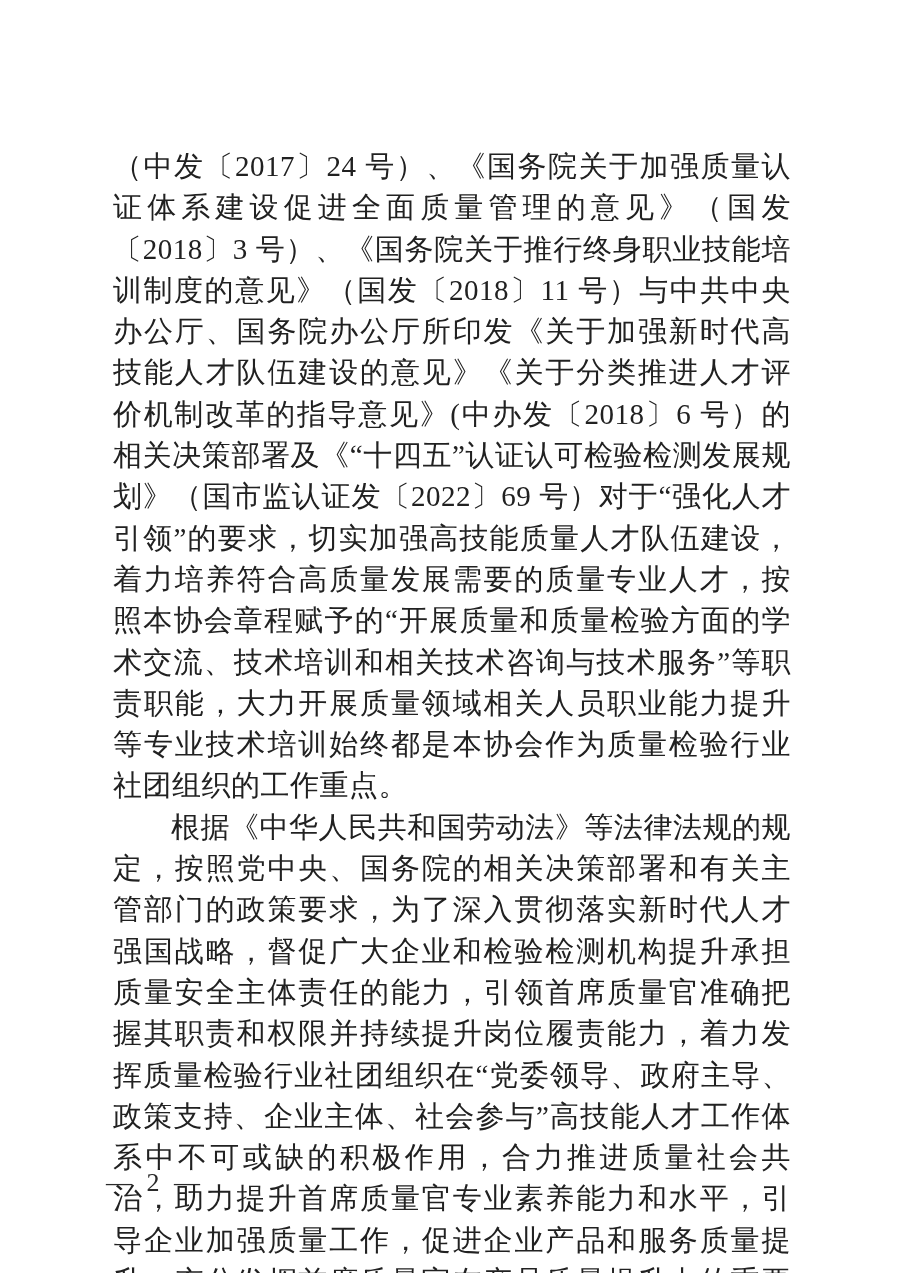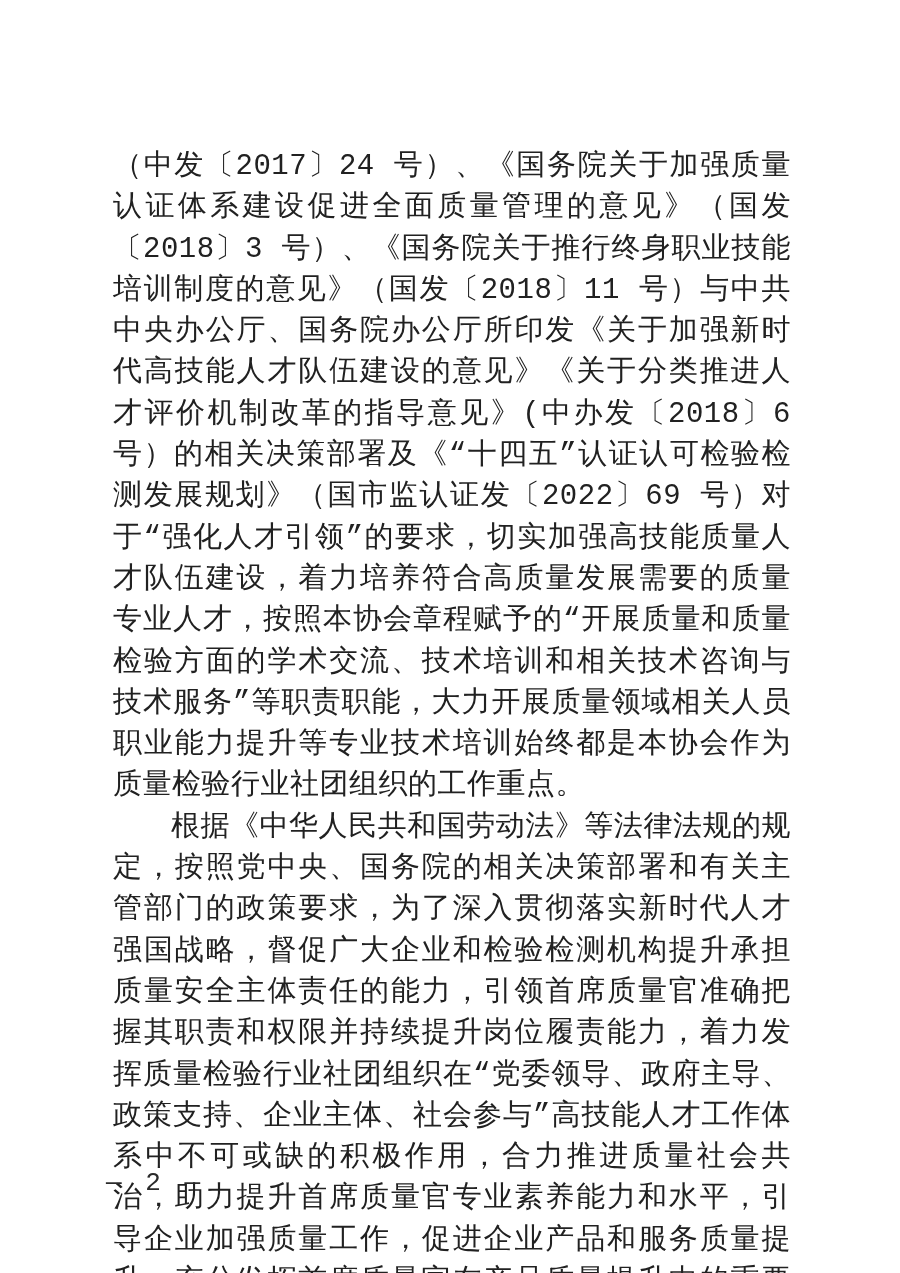--- a/index.html
+++ b/index.html
@@ -6,21 +6,21 @@
     margin: 0;
     padding: 0;
     background: #ffffff;
   }
   .page {
     position: relative;
     width: 826px;
     height: 1273px;
     background: #ffffff;
     overflow: hidden;
-    font-family: Liberation Mono, monospace;
+    font-family: Liberation Serif, serif;
     color: #212121;
   }
   .body-text {
     position: absolute;
     left: 113px;
     top: 146px;
     width: 678px;
     font-size: 29px;
     line-height: 41.3px;
     text-align: justify;

